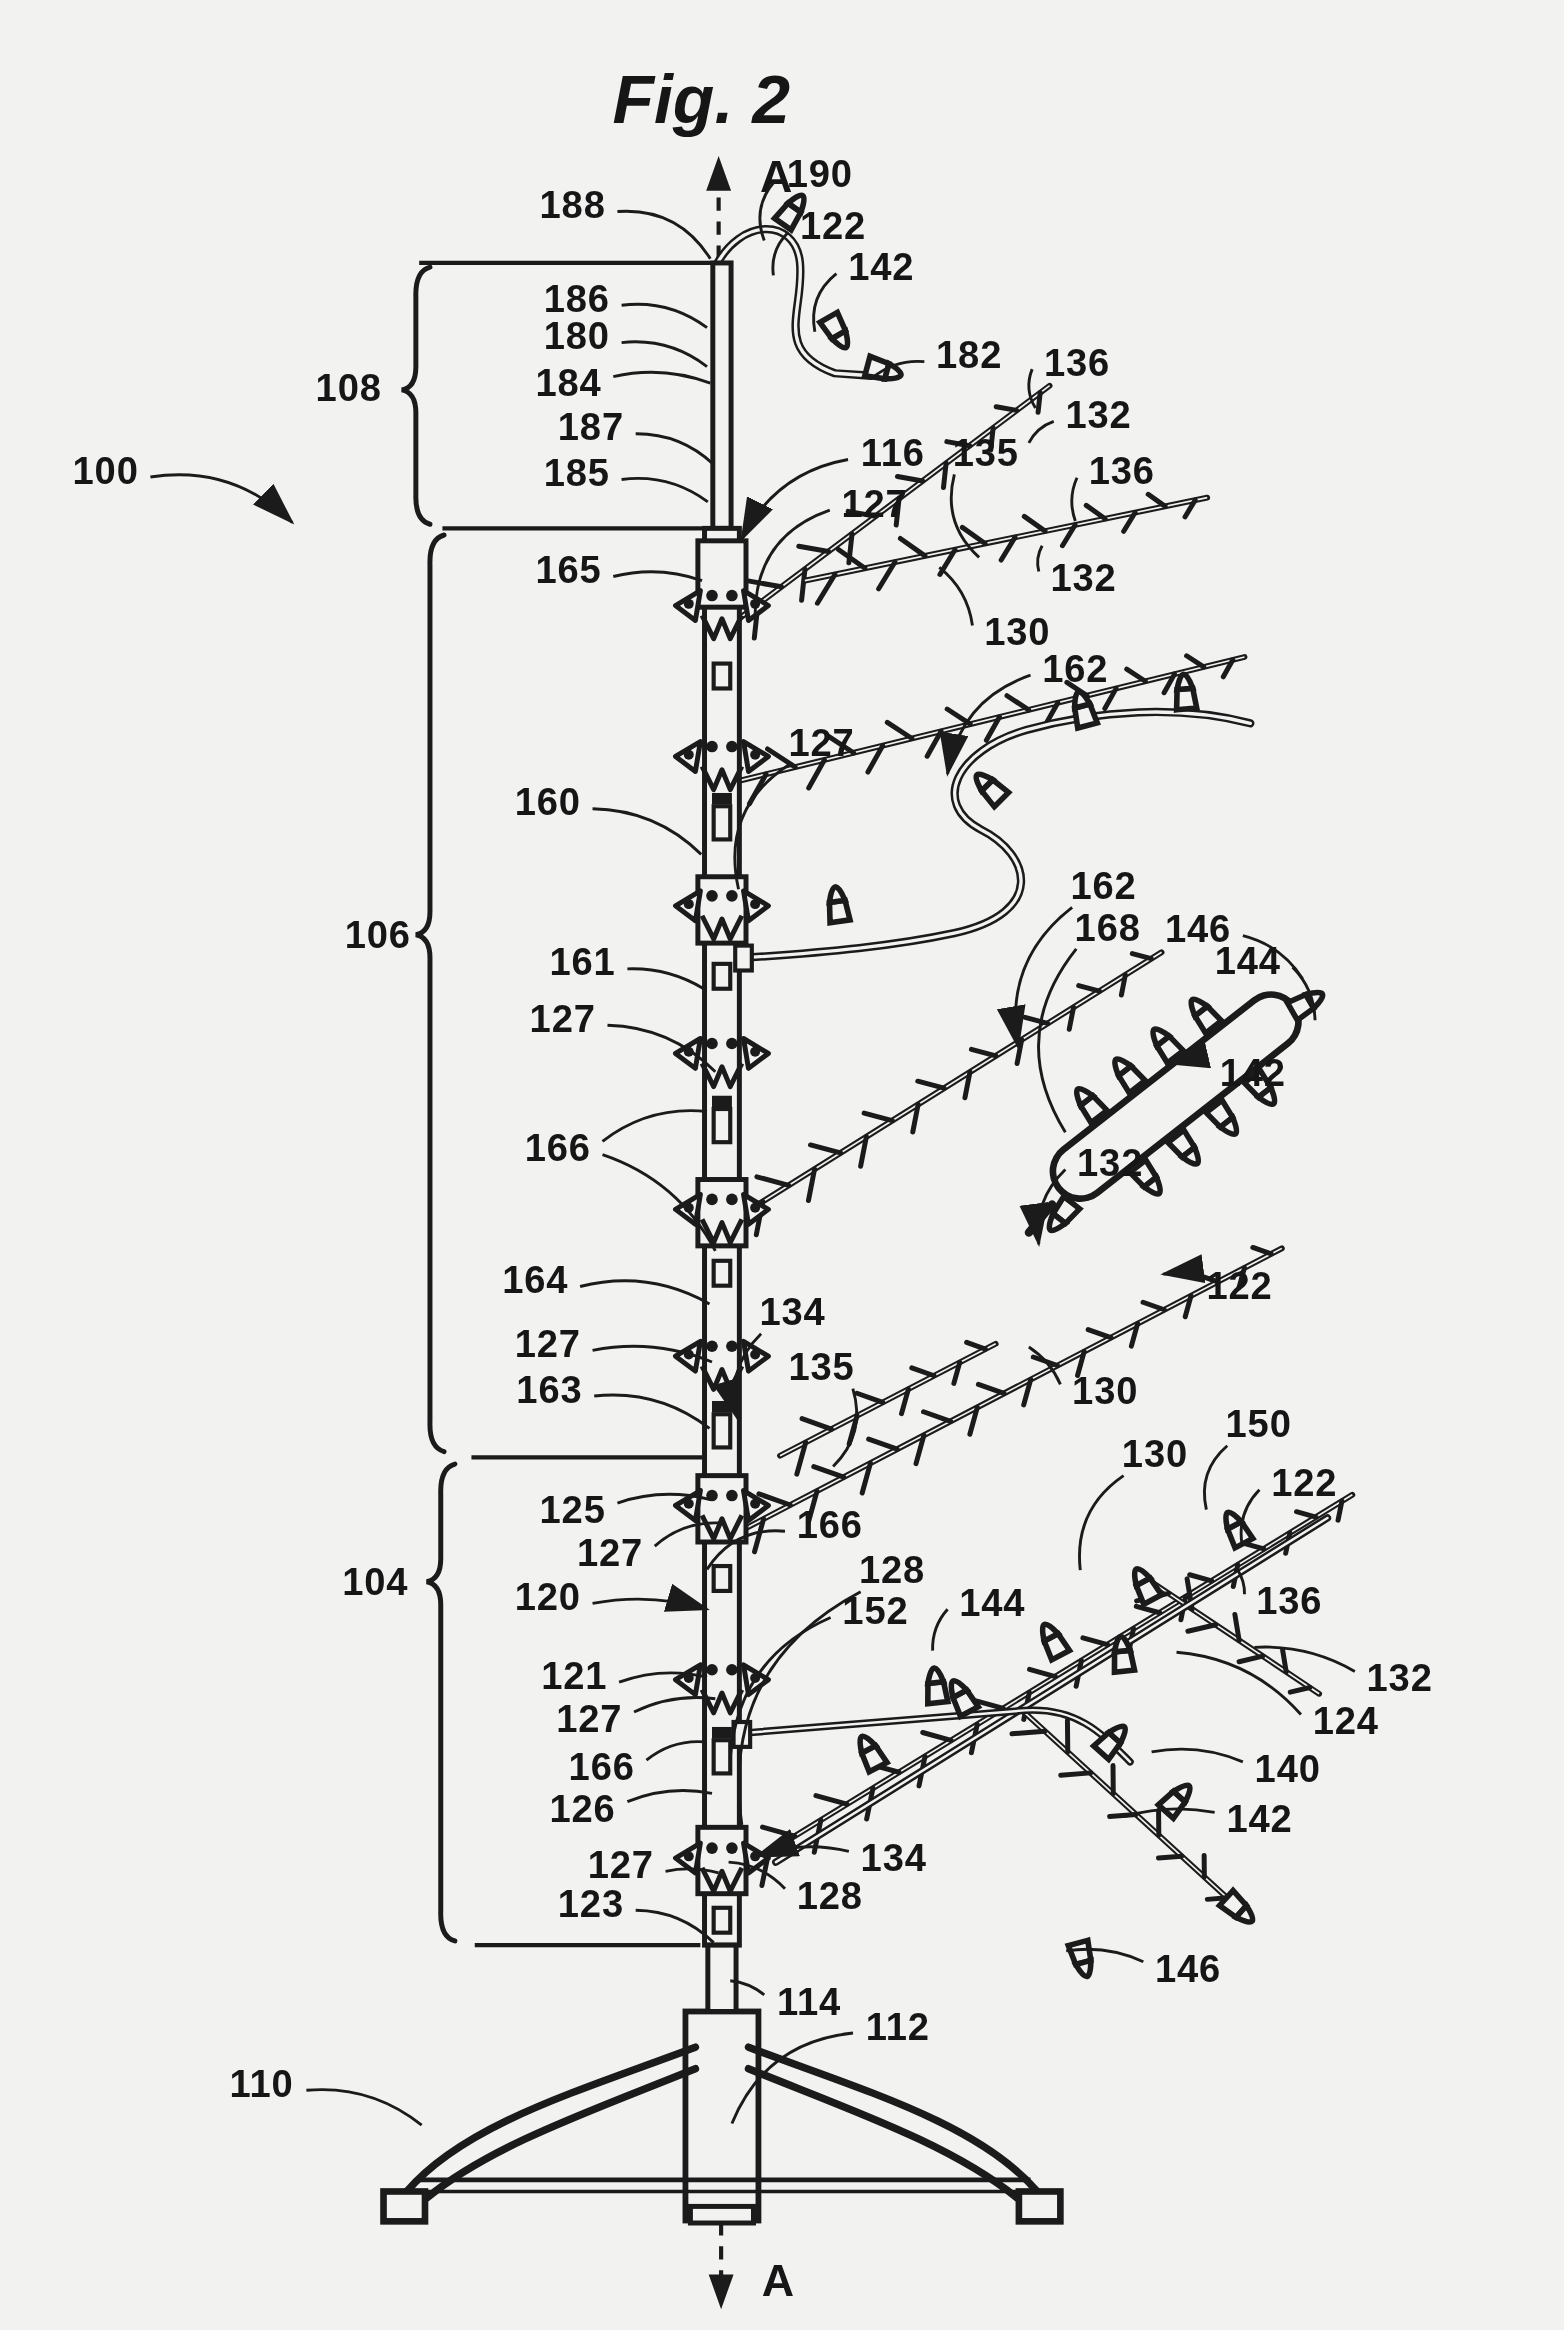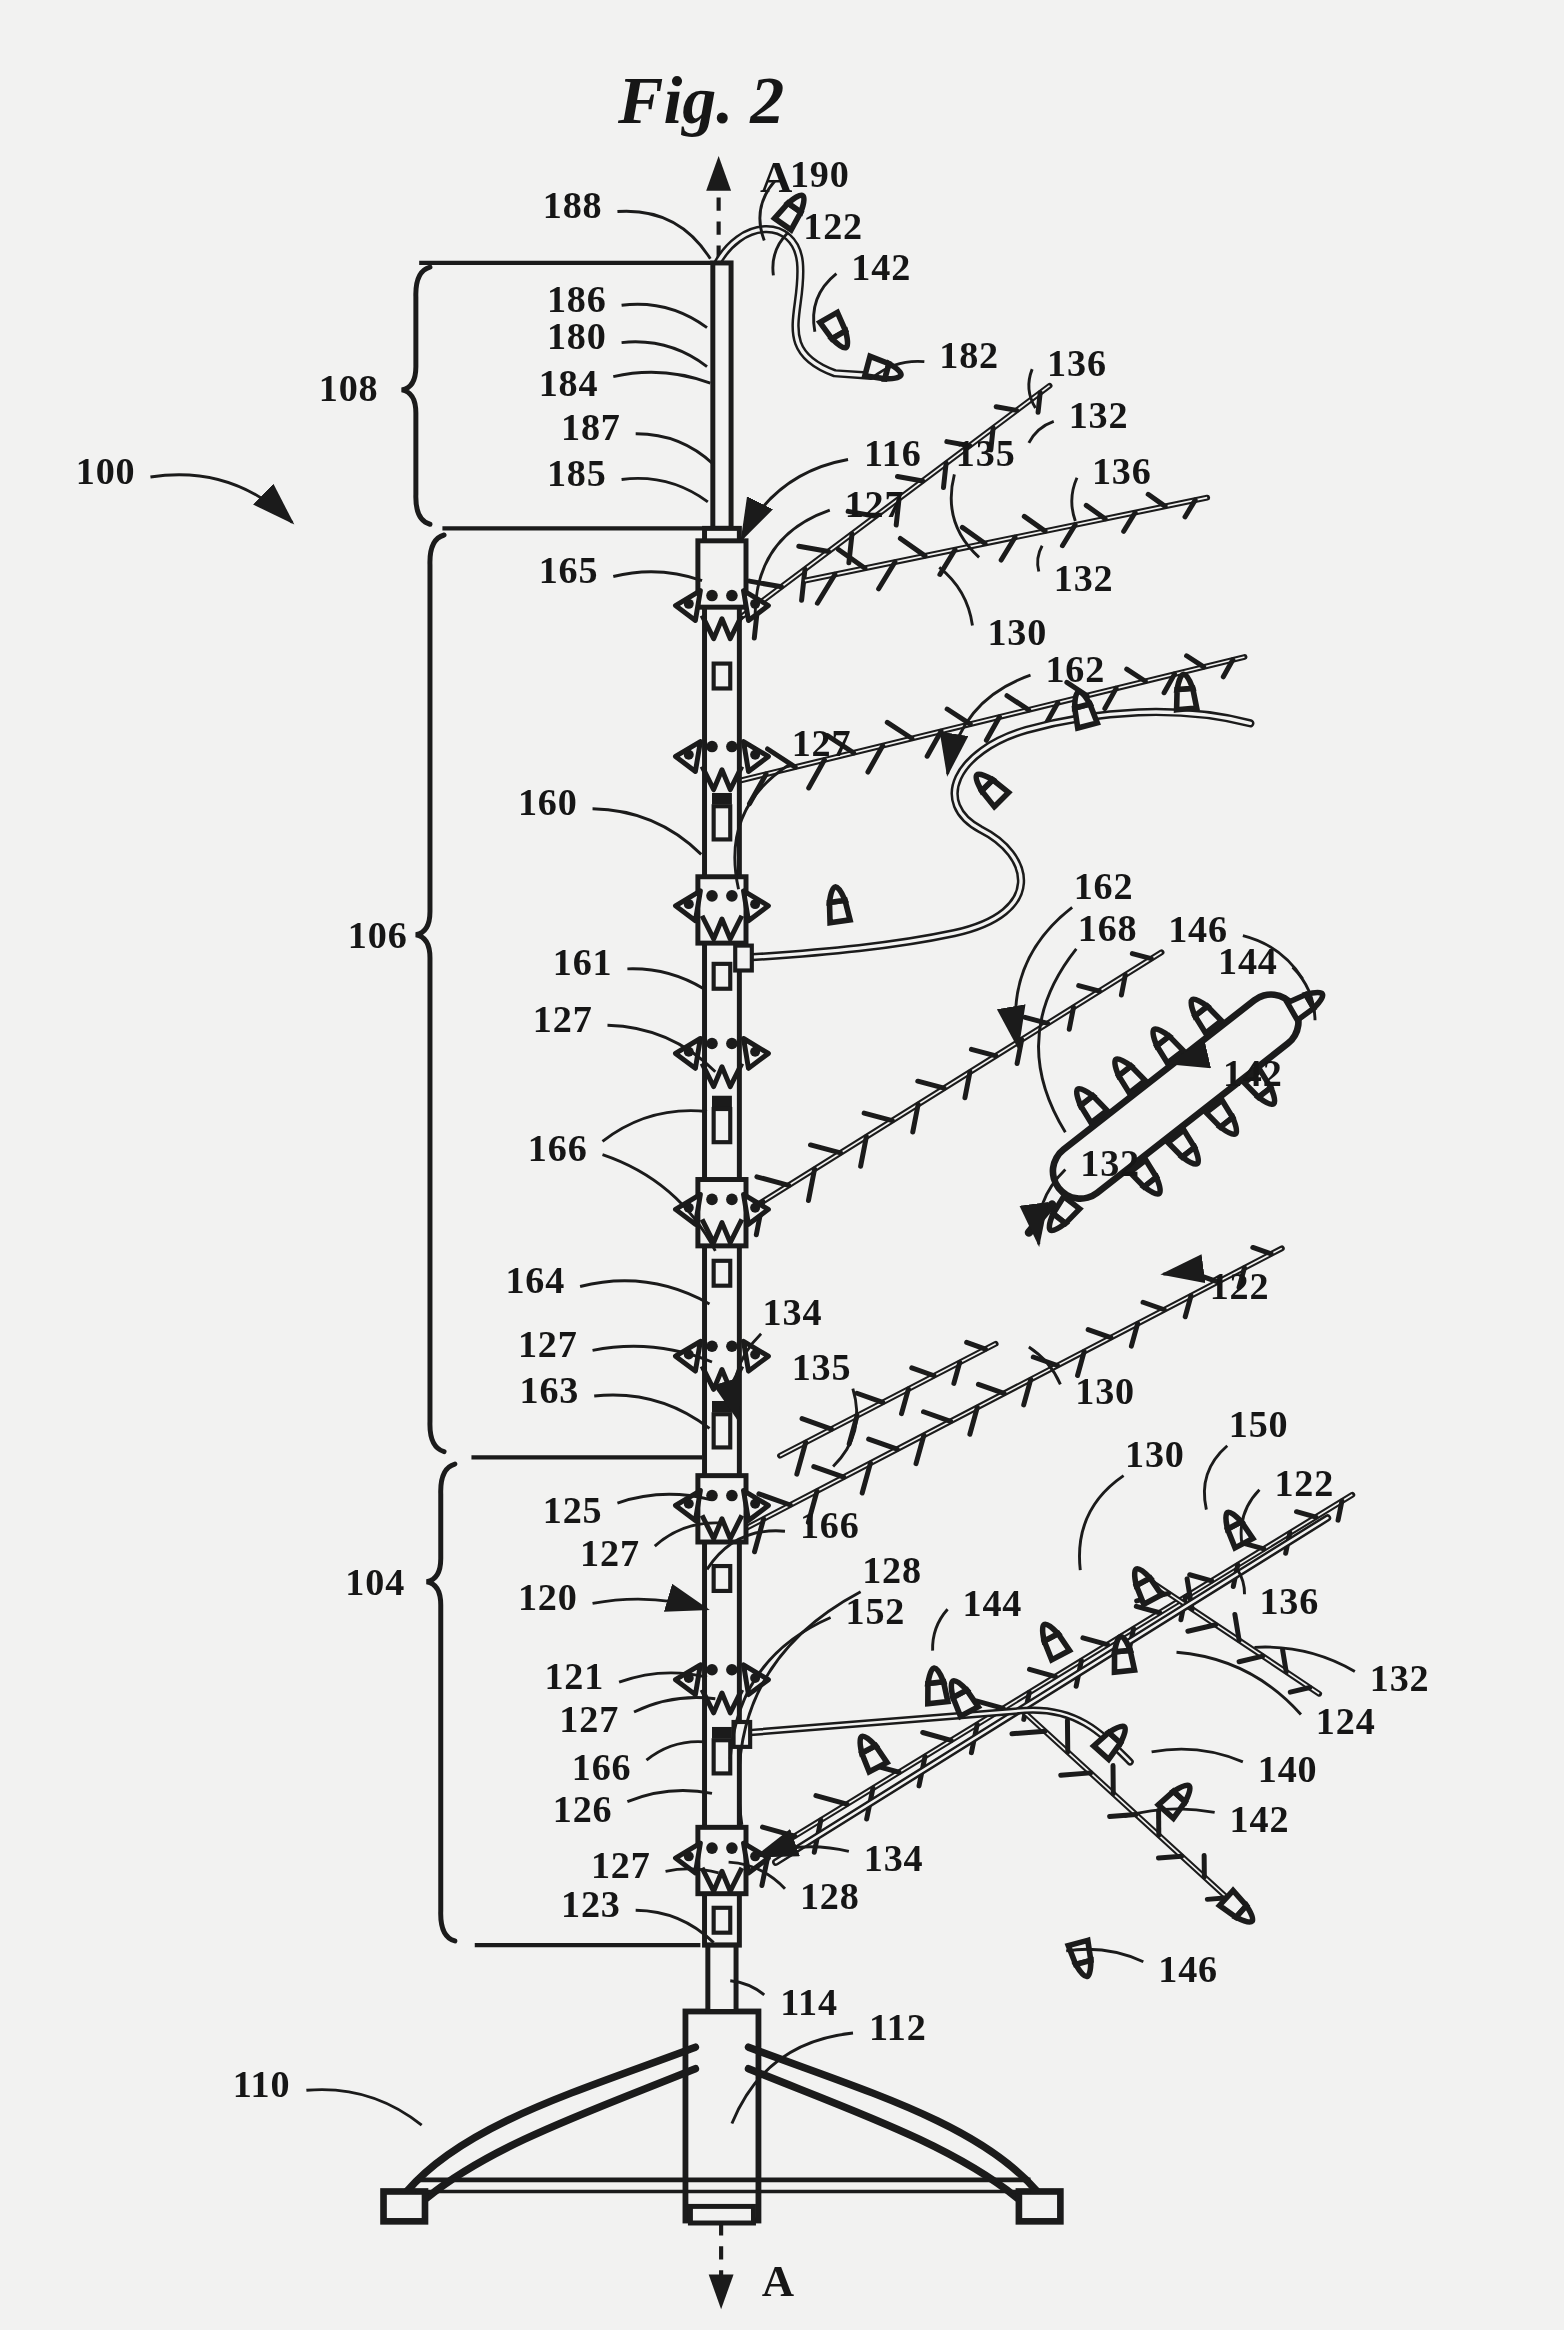--- a/index.html
+++ b/index.html
@@ -1,17 +1,17 @@
 <!DOCTYPE html>
 <html style="font-size:13.3px"><head>
 <meta charset="utf-8">
 <style>
   html,body{margin:0;padding:0;background:#e8e8e8;}
   #page{position:relative;width:1565px;height:2330px;background:#f2f2f1;margin:0 auto;
-        font-family:Liberation Serif, serif;overflow:hidden;}
+        font-family:Liberation Sans, sans-serif;overflow:hidden;}
   svg{display:block}
   text{fill:#161616}
   .ref-num{font-size:46px;font-weight:600;letter-spacing:1px}
   .fig-title{font-size:82px;font-weight:bold;font-style:italic}
   .sec-marker{font-size:54px;font-weight:600}
 </style>
 </head>
 <body>
 
 <div id="page">

